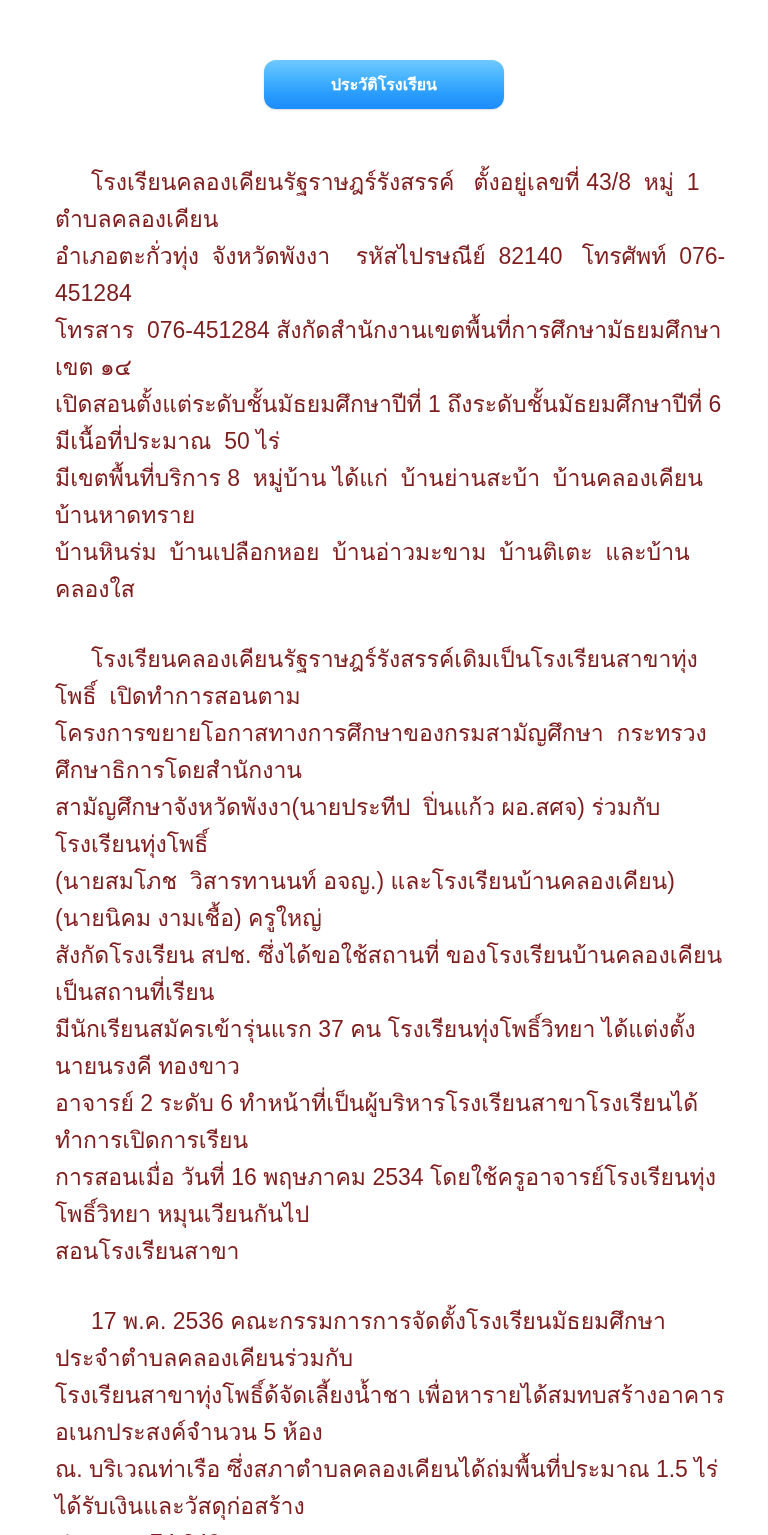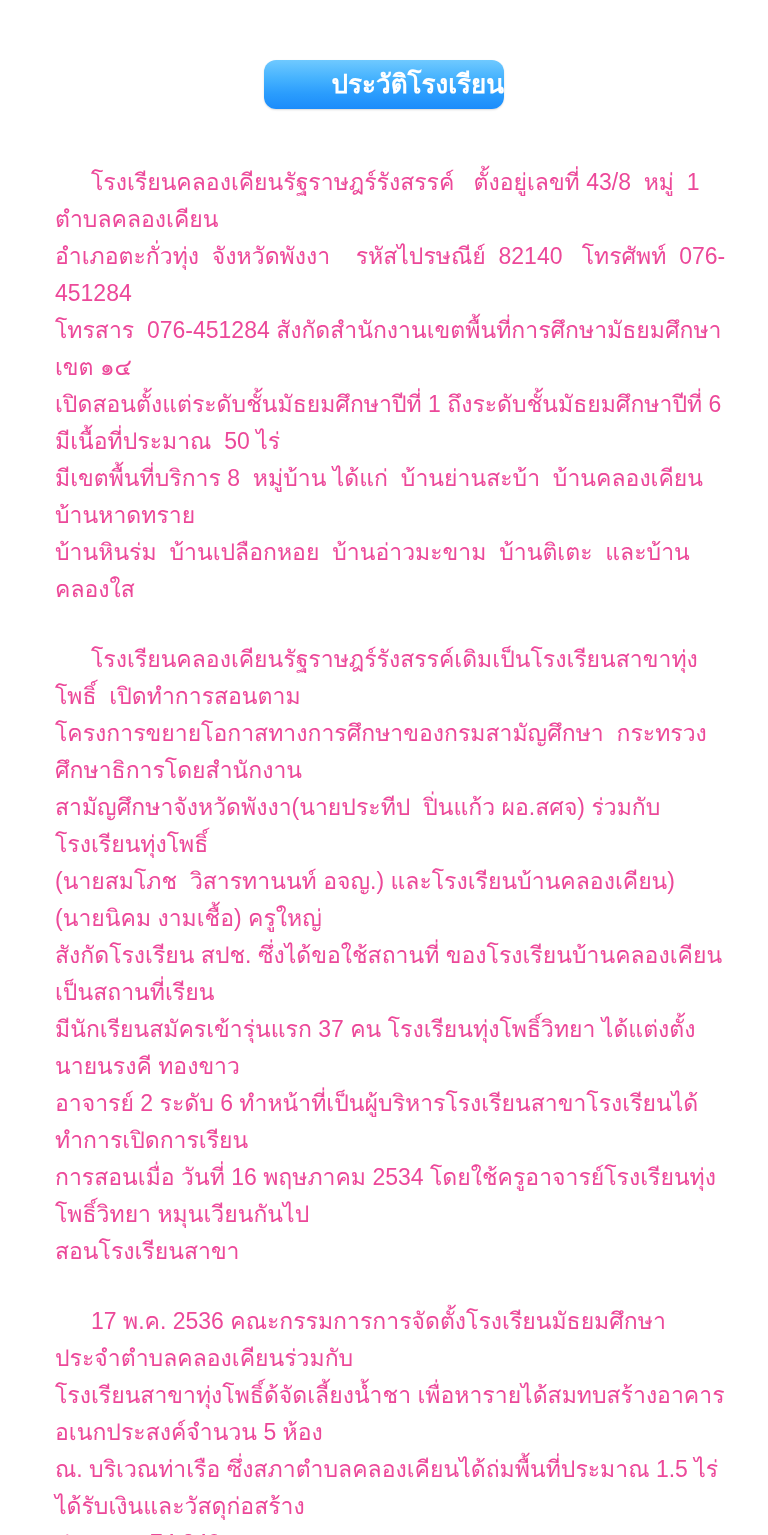--- a/index.html
+++ b/index.html
@@ -19,37 +19,37 @@
   .pill-button {
     display: block;
     width: 240px;
     height: 49px;
     margin: 0 auto;
     border: none;
     border-radius: 12px;
     background: linear-gradient(180deg, #6fc9ff 0%, #45b2fe 38%, #2b9dfd 68%, #1b8cfb 100%);
     color: #ffffff;
     font-family: "Liberation Sans", sans-serif;
-    font-size: 26px;
+    font-size: 16px;
     font-weight: bold;
-    text-align: right;
+    text-align: center;
     line-height: 49px;
     cursor: pointer;
     box-shadow: 0 1px 2px rgba(0,0,0,0.15);
   }
   .content {
     padding: 0 38px 0 55px;
   }
   .para {
     margin-top: 33px;
     font-size: 23px;
     line-height: 37px;
     white-space: pre-wrap;
     text-indent: 36px;
-    color: #ec4899;
+    color: #7f1d1d;
   }
   .para.first { margin-top: 55px; }
   .section-gap { margin-top: 52px; }
 </style>
 </head>
 <body>
 
 <div class="page">
 
   <button class="pill-button">ประวัติโรงเรียน</button>

